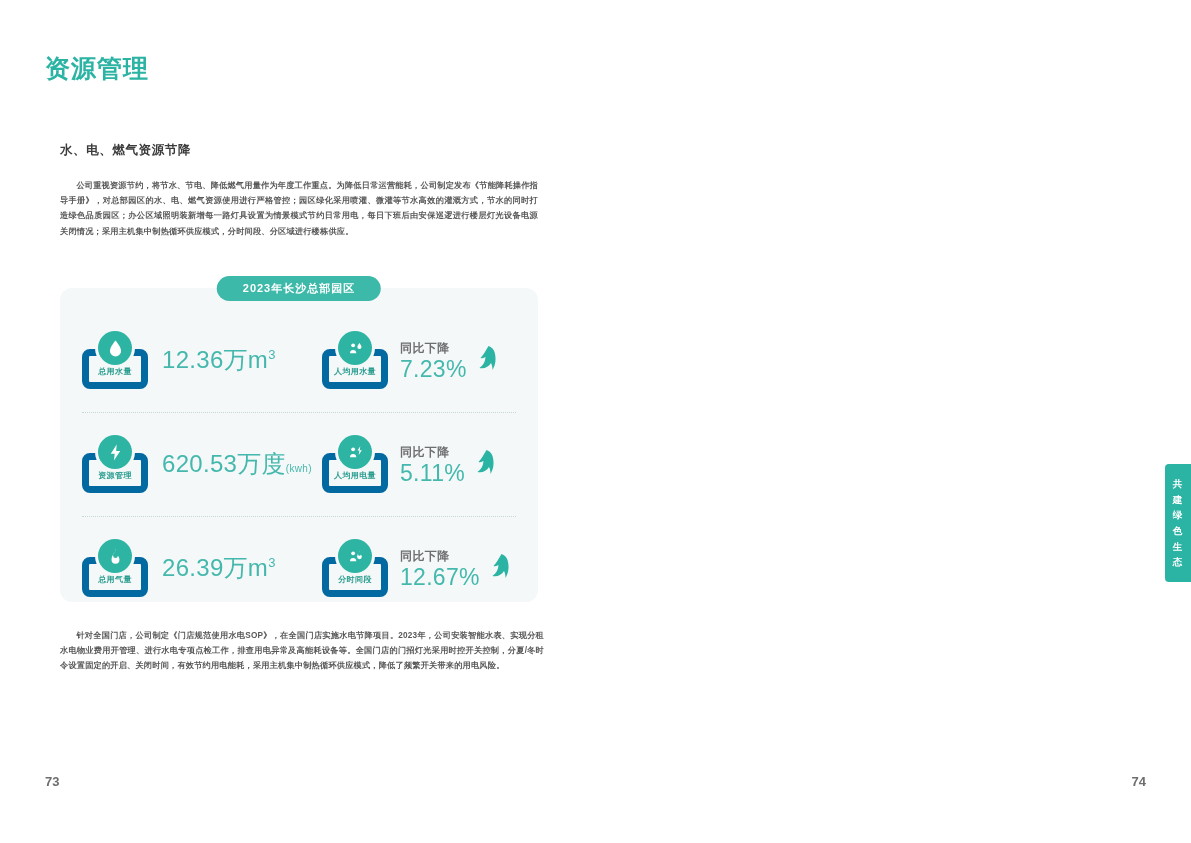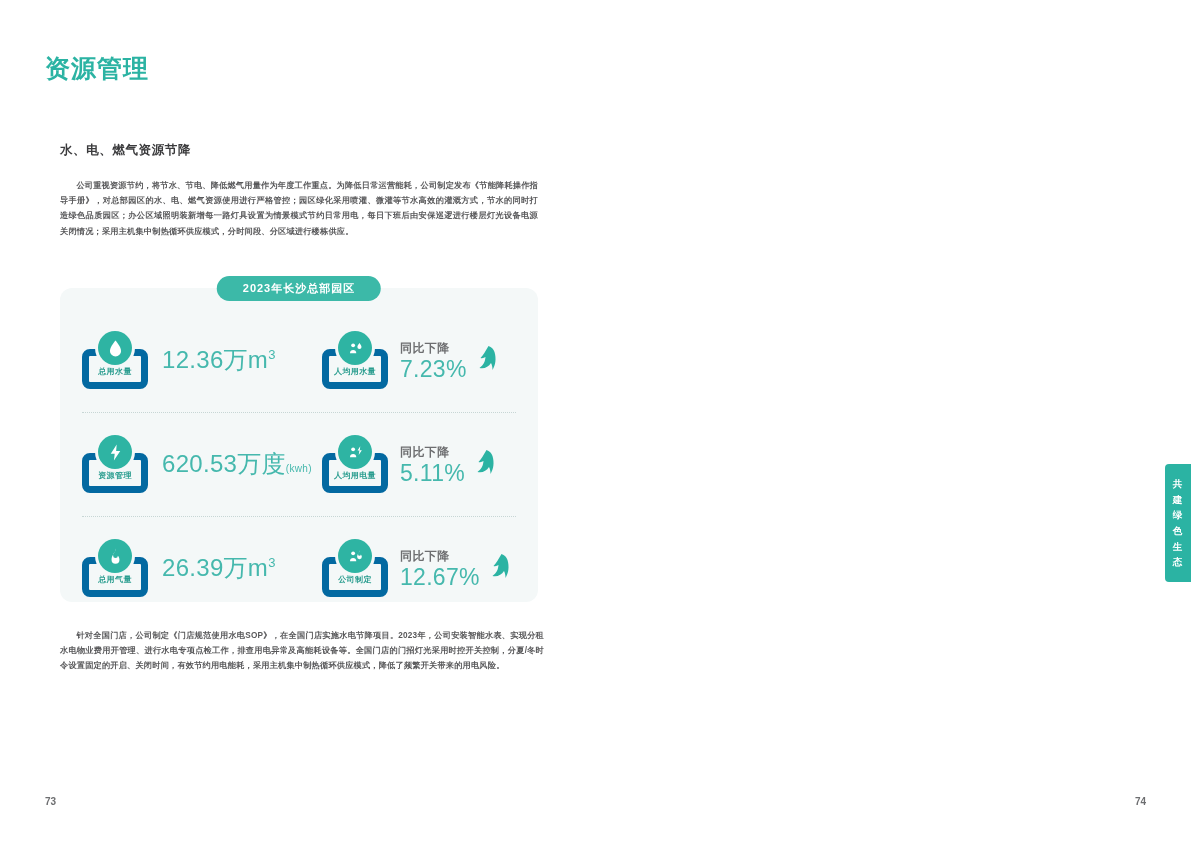--- a/index.html
+++ b/index.html
@@ -96,21 +96,21 @@
   
   .side-tab {
     position: absolute; right: 0; top: 464px;
     width: 26px; padding: 12px 4px;
     background: #2bb3a3; color: #fff;
     border-radius: 4px 0 0 4px;
     font-size: 9.5px; font-weight: 700; line-height: 1.65;
     text-align: center; letter-spacing: 1px;
   }
 
-  .page-num { position: absolute; bottom: 36px; font-size: 10px; color: #6d6e70; font-weight: 700; }
+  .page-num { position: absolute; bottom: 54px; font-size: 13px; color: #6d6e70; font-weight: 700; }
   .page-num.left  { left: 45px; }
   .page-num.right { right: 45px; }
 </style>
 </head>
 <body>
 
 <div class="spread">
 
   <div class="page page-left">
 
@@ -216,21 +216,21 @@
               <svg viewBox="0 0 24 24">
                   <path d="M12 2c1 4-3 5-3 9a3 3 0 0 0 6 0c0 0 2 2 2 5a5 5 0 0 1-10 0c0-6 5-8 5-14z"></path>
                 </svg>
             </div>
           </div>
           <div class="metric-value"><span>26.39万m</span><span class="sup">3</span></div>
         </div>
         <div class="metric-half right">
           <div class="badge-wrap">
             <div class="badge-box">
-              <span class="badge-label">公司制定</span>
+              <span class="badge-label">分时间段</span>
             </div>
             <div class="badge-circle">
               <svg viewBox="0 0 24 24">
                   <circle cx="9" cy="8" r="2.4"></circle>
                   <path d="M5 18c0-2.4 1.8-4 4-4s4 1.6 4 4z"></path>
                   <path d="M17 4c.6 2.4-1.8 3-1.8 5.4a1.8 1.8 0 0 0 3.6 0c0 0 1.2 1.2 1.2 3a3 3 0 0 1-6 0c0-3.6 3-4.8 3-8.4z"></path>
                 </svg>
             </div>
           </div>
           <div class="delta-block">

